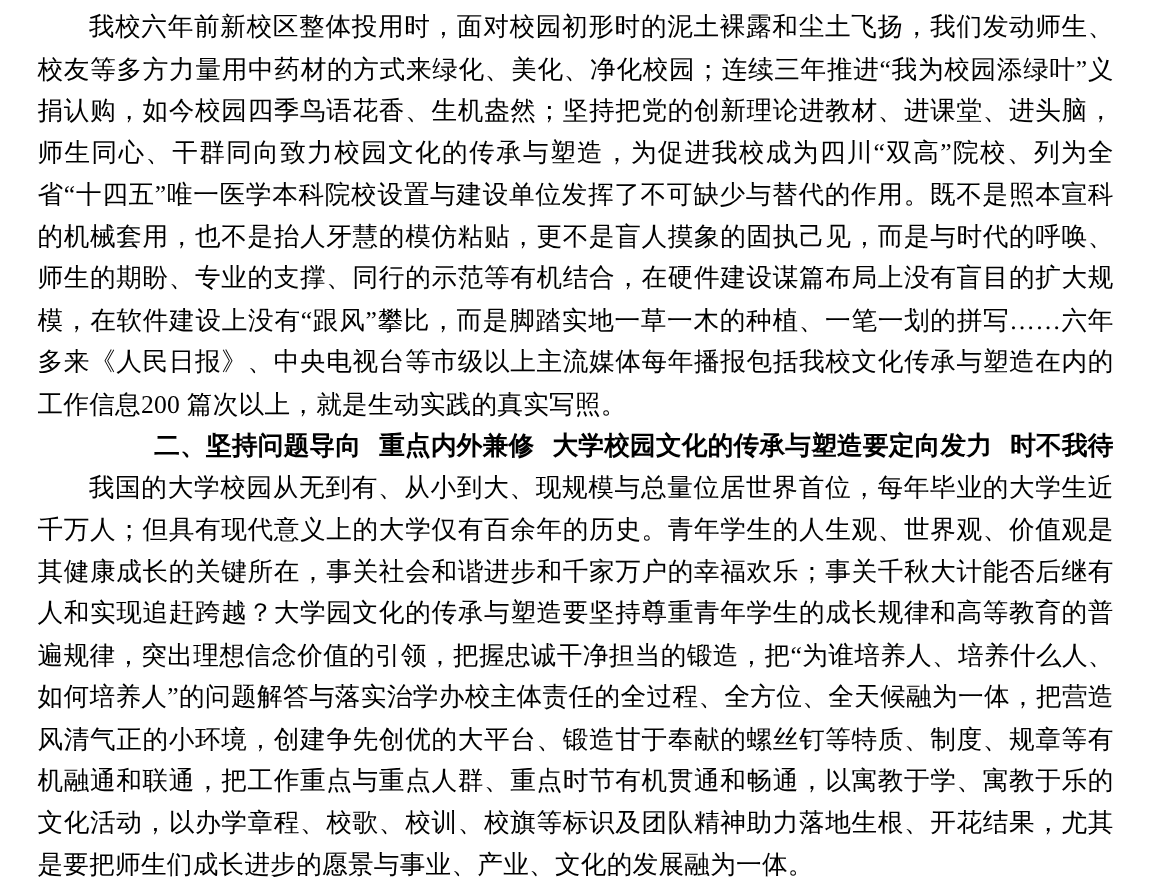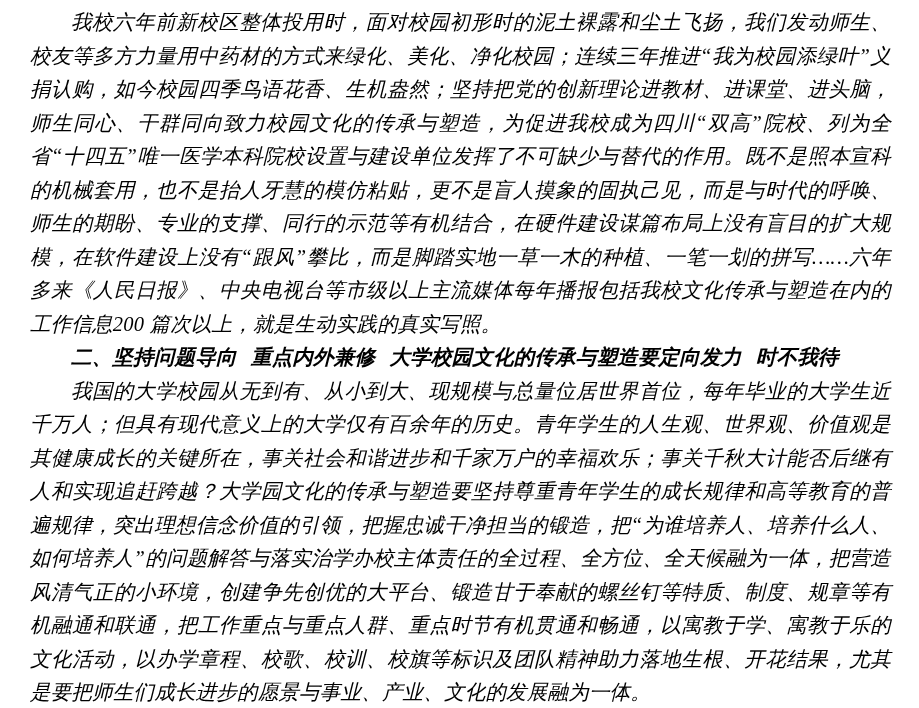--- a/index.html
+++ b/index.html
@@ -12,38 +12,38 @@
     background: #ffffff;
     font-family: "Liberation Serif", "DejaVu Serif", serif;
     color: #000000;
     overflow: hidden;
   }
   .page {
     width: 919px;
     height: 708px;
     box-sizing: border-box;
     padding: 6px 28px 0 30px;
-    font-style: italic;
   }
   .para {
     font-size: 20.5px;
     line-height: 33.5px;
     text-align: justify;
     text-justify: inter-ideograph;
     text-indent: 2em;
     margin: 0;
     letter-spacing: 0.2px;
   }
   .heading {
     font-size: 20.5px;
     line-height: 33.5px;
     font-weight: bold;
     text-indent: 2em;
     margin: 0;
     letter-spacing: 0.2px;
+    text-align: right;
   }
   .heading .gap {
     display: inline-block;
     width: 0.7em;
   }
 </style>
 </head>
 <body>
 
 <div class="page">

